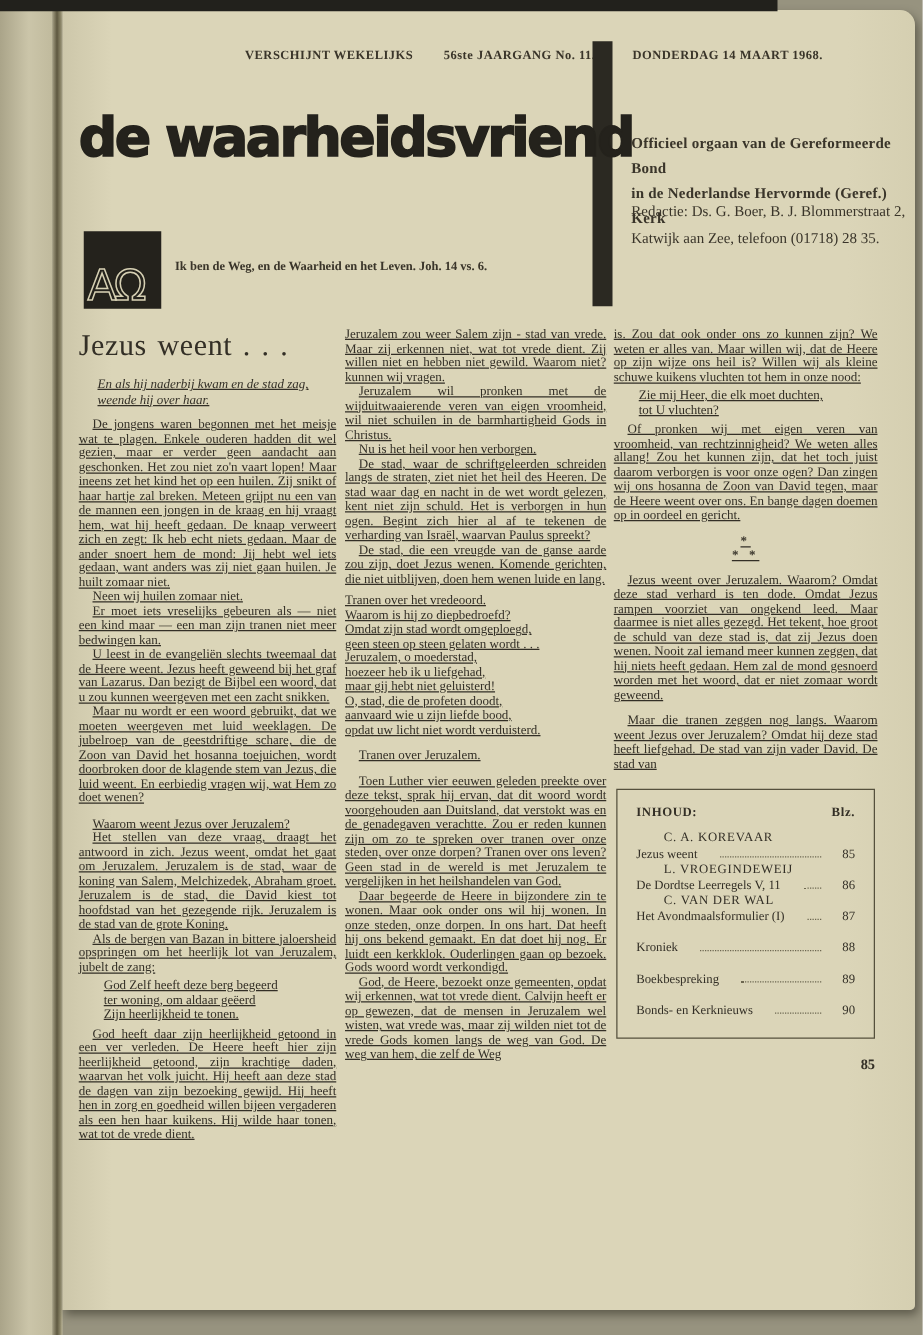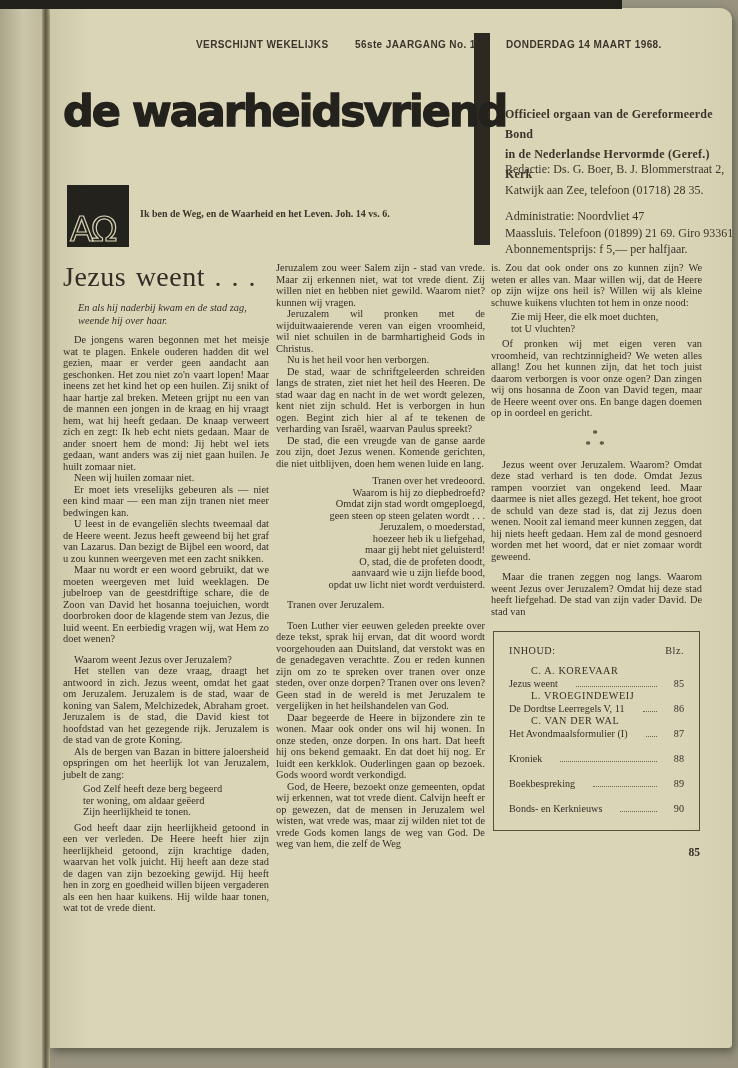--- a/index.html
+++ b/index.html
@@ -11,21 +11,21 @@
              background:linear-gradient(90deg,#aaa489,#cbc5a9 55%,#c0ba9d);}
   .crease{position:absolute;left:42px;top:3px;width:8px;height:1065px;
           background:linear-gradient(90deg,#a29c81,#5f5941 45%,#8d8769 78%,#beb89b);}
 
   .page{position:absolute;left:50px;top:8px;width:682px;height:1040px;
         background:linear-gradient(90deg,#cdc7aa 0,#dbd5b8 40px,#dbd5b8 92%,#d5cfb1);
         border-radius:0 12px 4px 0;box-shadow:2px 4px 8px rgba(40,38,28,.5);
         overflow:hidden;color:#332f26;}
 
   
-  .tl{position:absolute;top:31px;font-family:Liberation Sans, sans-serif;
+  .tl{position:absolute;top:31px;font-family:Liberation Serif, serif;
       font-weight:bold;font-size:10px;letter-spacing:.4px;color:#3a352a;}
   .tl-freq{left:146px;} .tl-issue{left:305px;} .tl-date{left:456px;}
   .vbar{position:absolute;left:424px;top:25px;width:16px;height:212px;background:#2b2922;}
 
   
   .masthead{position:absolute;left:13px;top:78px;margin:0;
             font-family:"DejaVu Sans",sans-serif;font-weight:bold;font-size:43px;
             letter-spacing:-2px;color:#24221c;-webkit-text-stroke:1.3px #24221c;}
   .logo{position:absolute;left:17px;top:177px;width:62px;height:62px;background:#24221c;
         display:flex;align-items:flex-end;overflow:hidden;}
@@ -43,37 +43,37 @@
   .redactie{top:151px;line-height:21px;}
   .admin{top:200px;line-height:16.5px;}
 
   
   .col{position:absolute;top:254px;font-size:10.4px;line-height:11.5px;
        text-align:justify;color:#332f26;}
   .col1{left:13px;width:206px;}
   .col2{left:226px;width:209px;}
   .col3{left:441px;width:211px;}
 
-  .art-title{margin:0 0 10px 0;font-weight:500;font-size:28px;letter-spacing:.5px;
+  .art-title{margin:0 0 10px 0;font-weight:500;font-size:24px;letter-spacing:.5px;
              word-spacing:2px;line-height:30px;text-align:left;}
 
-  .blk{margin:0;}
+  .blk{margin:0;text-decoration:underline;}
   .blk.p{text-indent:11px;}
   .blk.pg{margin-top:9px;text-indent:11px;}
   .blk.pni{}
   .blk.intro{font-style:italic;margin:0 0 7px 15px;text-align:left;line-height:12.5px;}
   .blk.verse{margin:3px 0 4px 20px;white-space:pre-line;text-align:left;}
-  .blk.versel{margin:6px 0 3px 0;white-space:pre-line;text-align:right;}
+  .blk.versel{margin:6px 0 3px 0;white-space:pre-line;text-align:left;}
   .blk.sep{margin:9px 0;text-align:center;white-space:pre-line;line-height:11px;
            letter-spacing:3px;font-weight:bold;}
 
   
   .inhoud{margin:14px 2px 0 2px;border:1px solid #55503c;padding:13px 15px 15px;
           font-size:10.2px;line-height:12px;text-align:left;}
-  .inhoud-head{display:flex;justify-content:space-between;font-weight:400;
+  .inhoud-head{display:flex;justify-content:space-between;font-weight:700;
                letter-spacing:.5px;margin-bottom:8px;}
   .entry{}
   .entry.no-author{margin-top:13px;}
   .entry .author{margin:0 0 1px 22px;letter-spacing:.6px;}
   .entry-line{display:flex;align-items:baseline;gap:12px;}
   .entry-line .item{white-space:nowrap;}
   .leader{flex:1;border-bottom:1px dotted #6d6750;margin:0 5px 2px 6px;min-width:10px;}
   .epg{}
 
   .pagenum{margin-top:16px;text-align:right;font-weight:bold;font-size:11.5px;
@@ -99,23 +99,20 @@
     <div class="logo">
       <span class="logo-glyphs">AΩ</span>
     </div>
     <div class="motto">Ik ben de Weg, en de Waarheid en het Leven. Joh. 14 vs. 6.</div>
 
     <div class="info">
       <p class="organ">Officieel orgaan van de Gereformeerde Bond
 in de Nederlandse Hervormde (Geref.) Kerk</p>
       <p class="redactie">Redactie: Ds. G. Boer, B. J. Blommerstraat 2,
 Katwijk aan Zee, telefoon (01718) 28 35.</p>
-      <p class="admin">Administratie: Noordvliet 47
-Maassluis. Telefoon (01899) 21 69. Giro 93361
-Abonnementsprijs: f 5,— per halfjaar.</p>
     </div>
 
     <section class="col col1">
       <h2 class="art-title">Jezus weent . . .</h2>
       <div>
           <div class="blk intro">En als hij naderbij kwam en de stad zag, weende hij over haar.</div>
           <div class="blk p">De jongens waren begonnen met het meisje wat te plagen. Enkele ouderen hadden dit wel gezien, maar er verder geen aandacht aan geschonken. Het zou niet zo'n vaart lopen! Maar ineens zet het kind het op een huilen. Zij snikt of haar hartje zal breken. Meteen grijpt nu een van de mannen een jongen in de kraag en hij vraagt hem, wat hij heeft gedaan. De knaap verweert zich en zegt: Ik heb echt niets gedaan. Maar de ander snoert hem de mond: Jij hebt wel iets gedaan, want anders was zij niet gaan huilen. Je huilt zomaar niet.</div>
           <div class="blk p">Neen wij huilen zomaar niet.</div>
           <div class="blk p">Er moet iets vreselijks gebeuren als — niet een kind maar — een man zijn tranen niet meer bedwingen kan.</div>
           <div class="blk p">U leest in de evangeliën slechts tweemaal dat de Heere weent. Jezus heeft geweend bij het graf van Lazarus. Dan bezigt de Bijbel een woord, dat u zou kunnen weergeven met een zacht snikken.</div>

